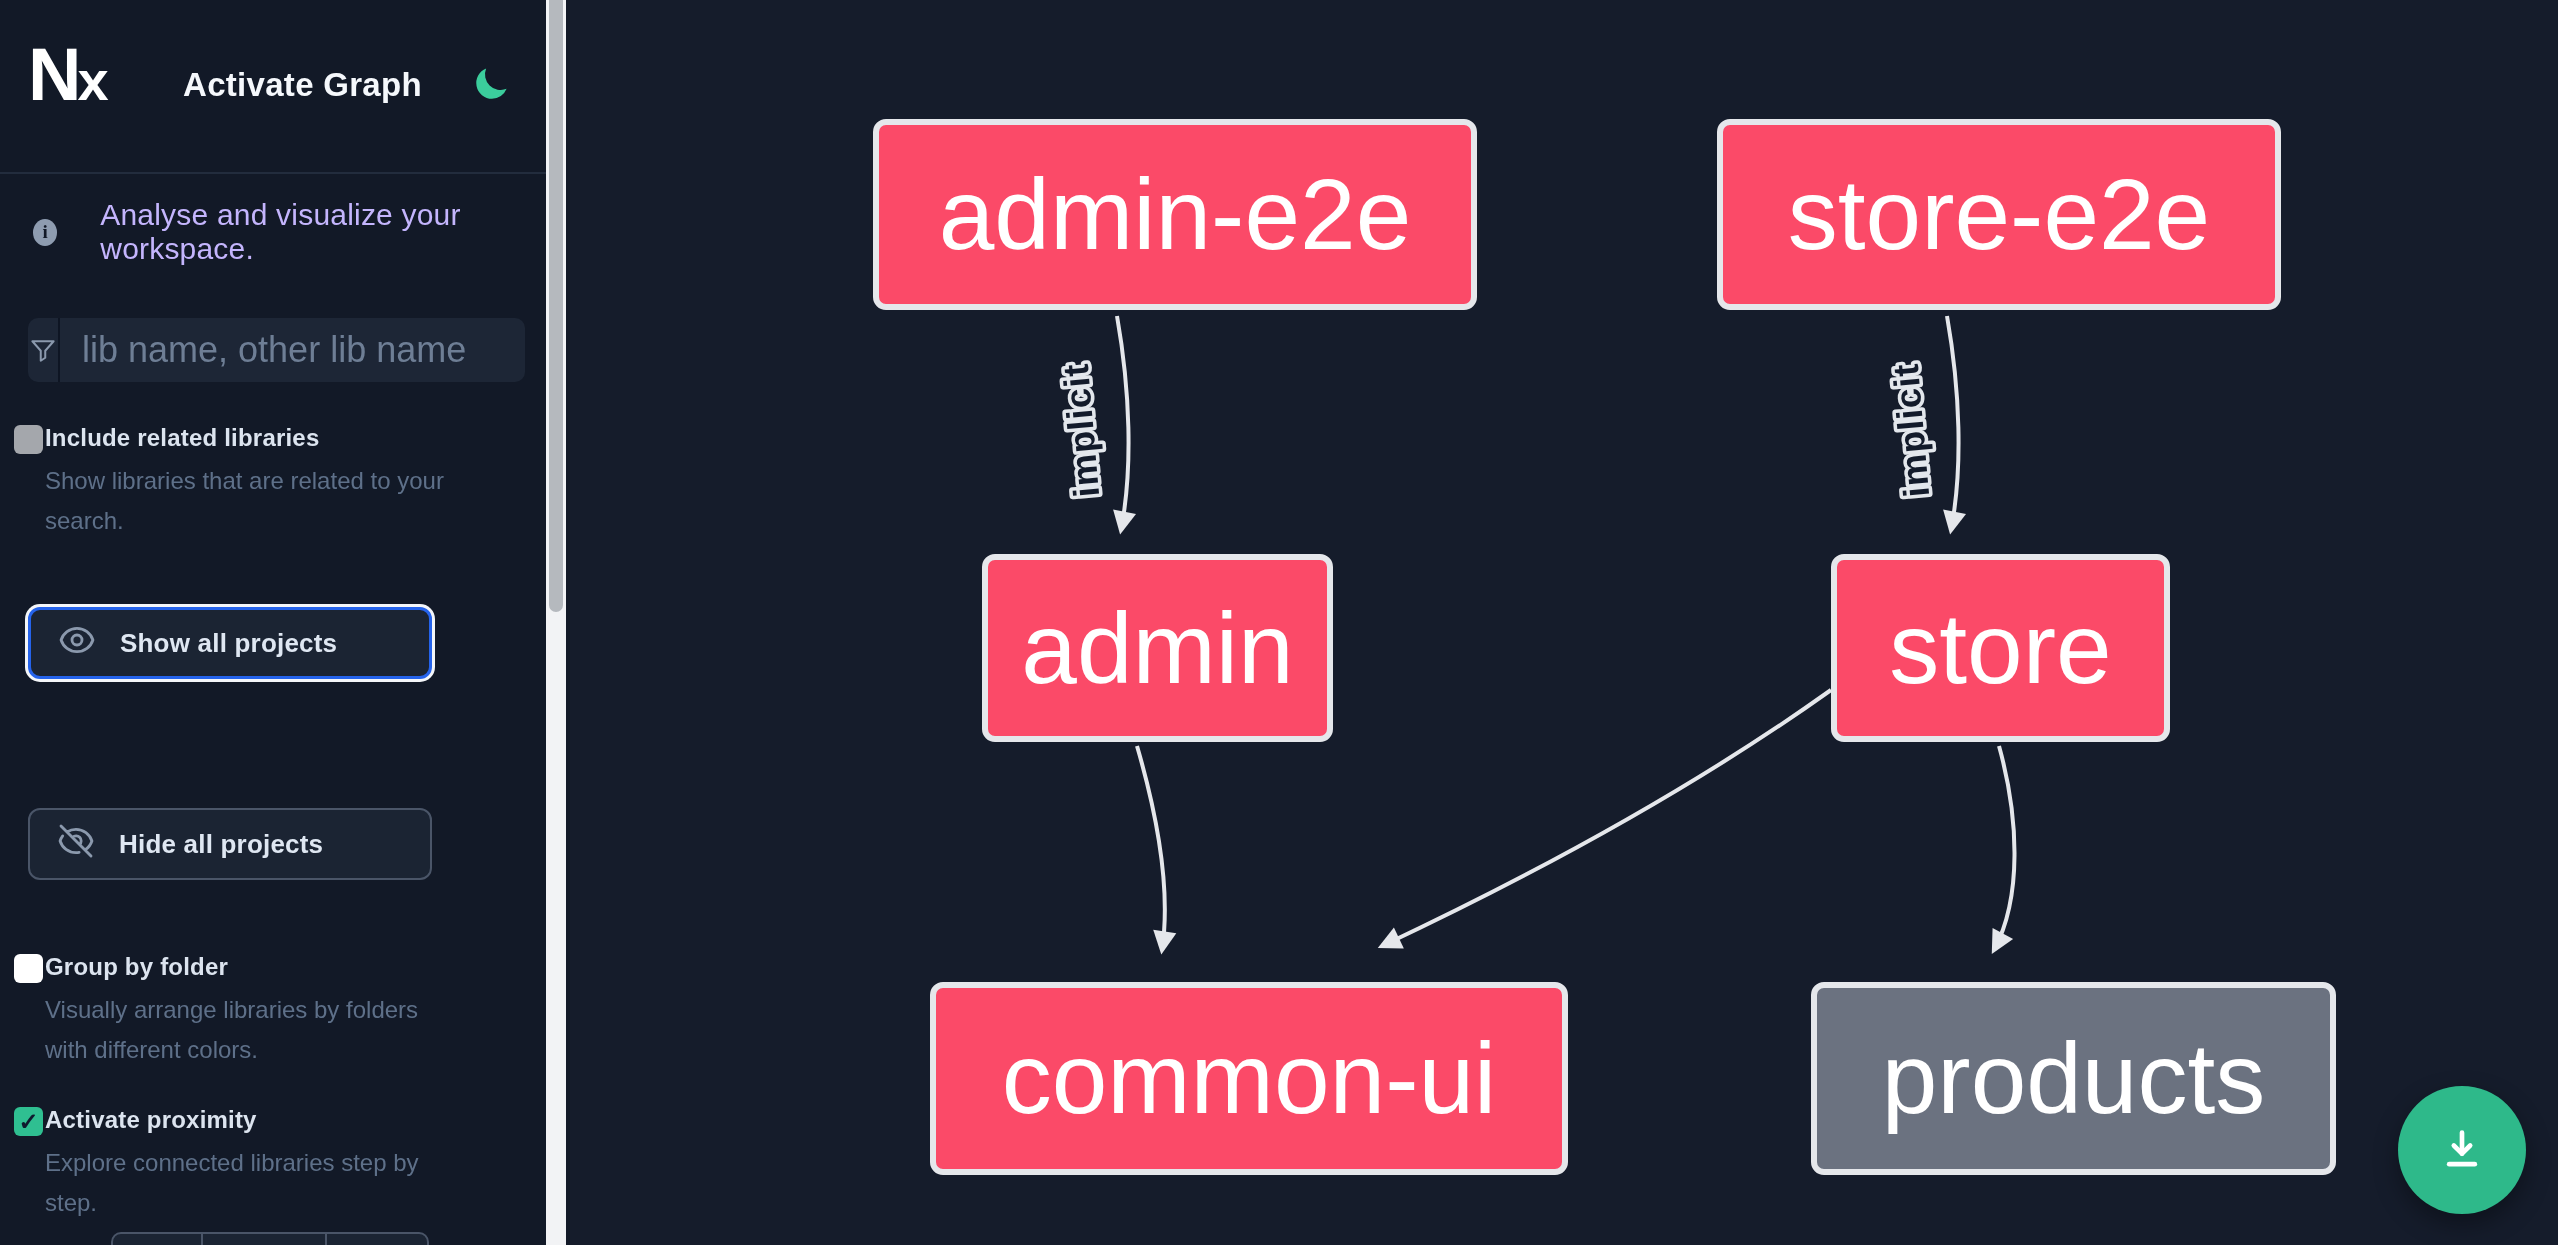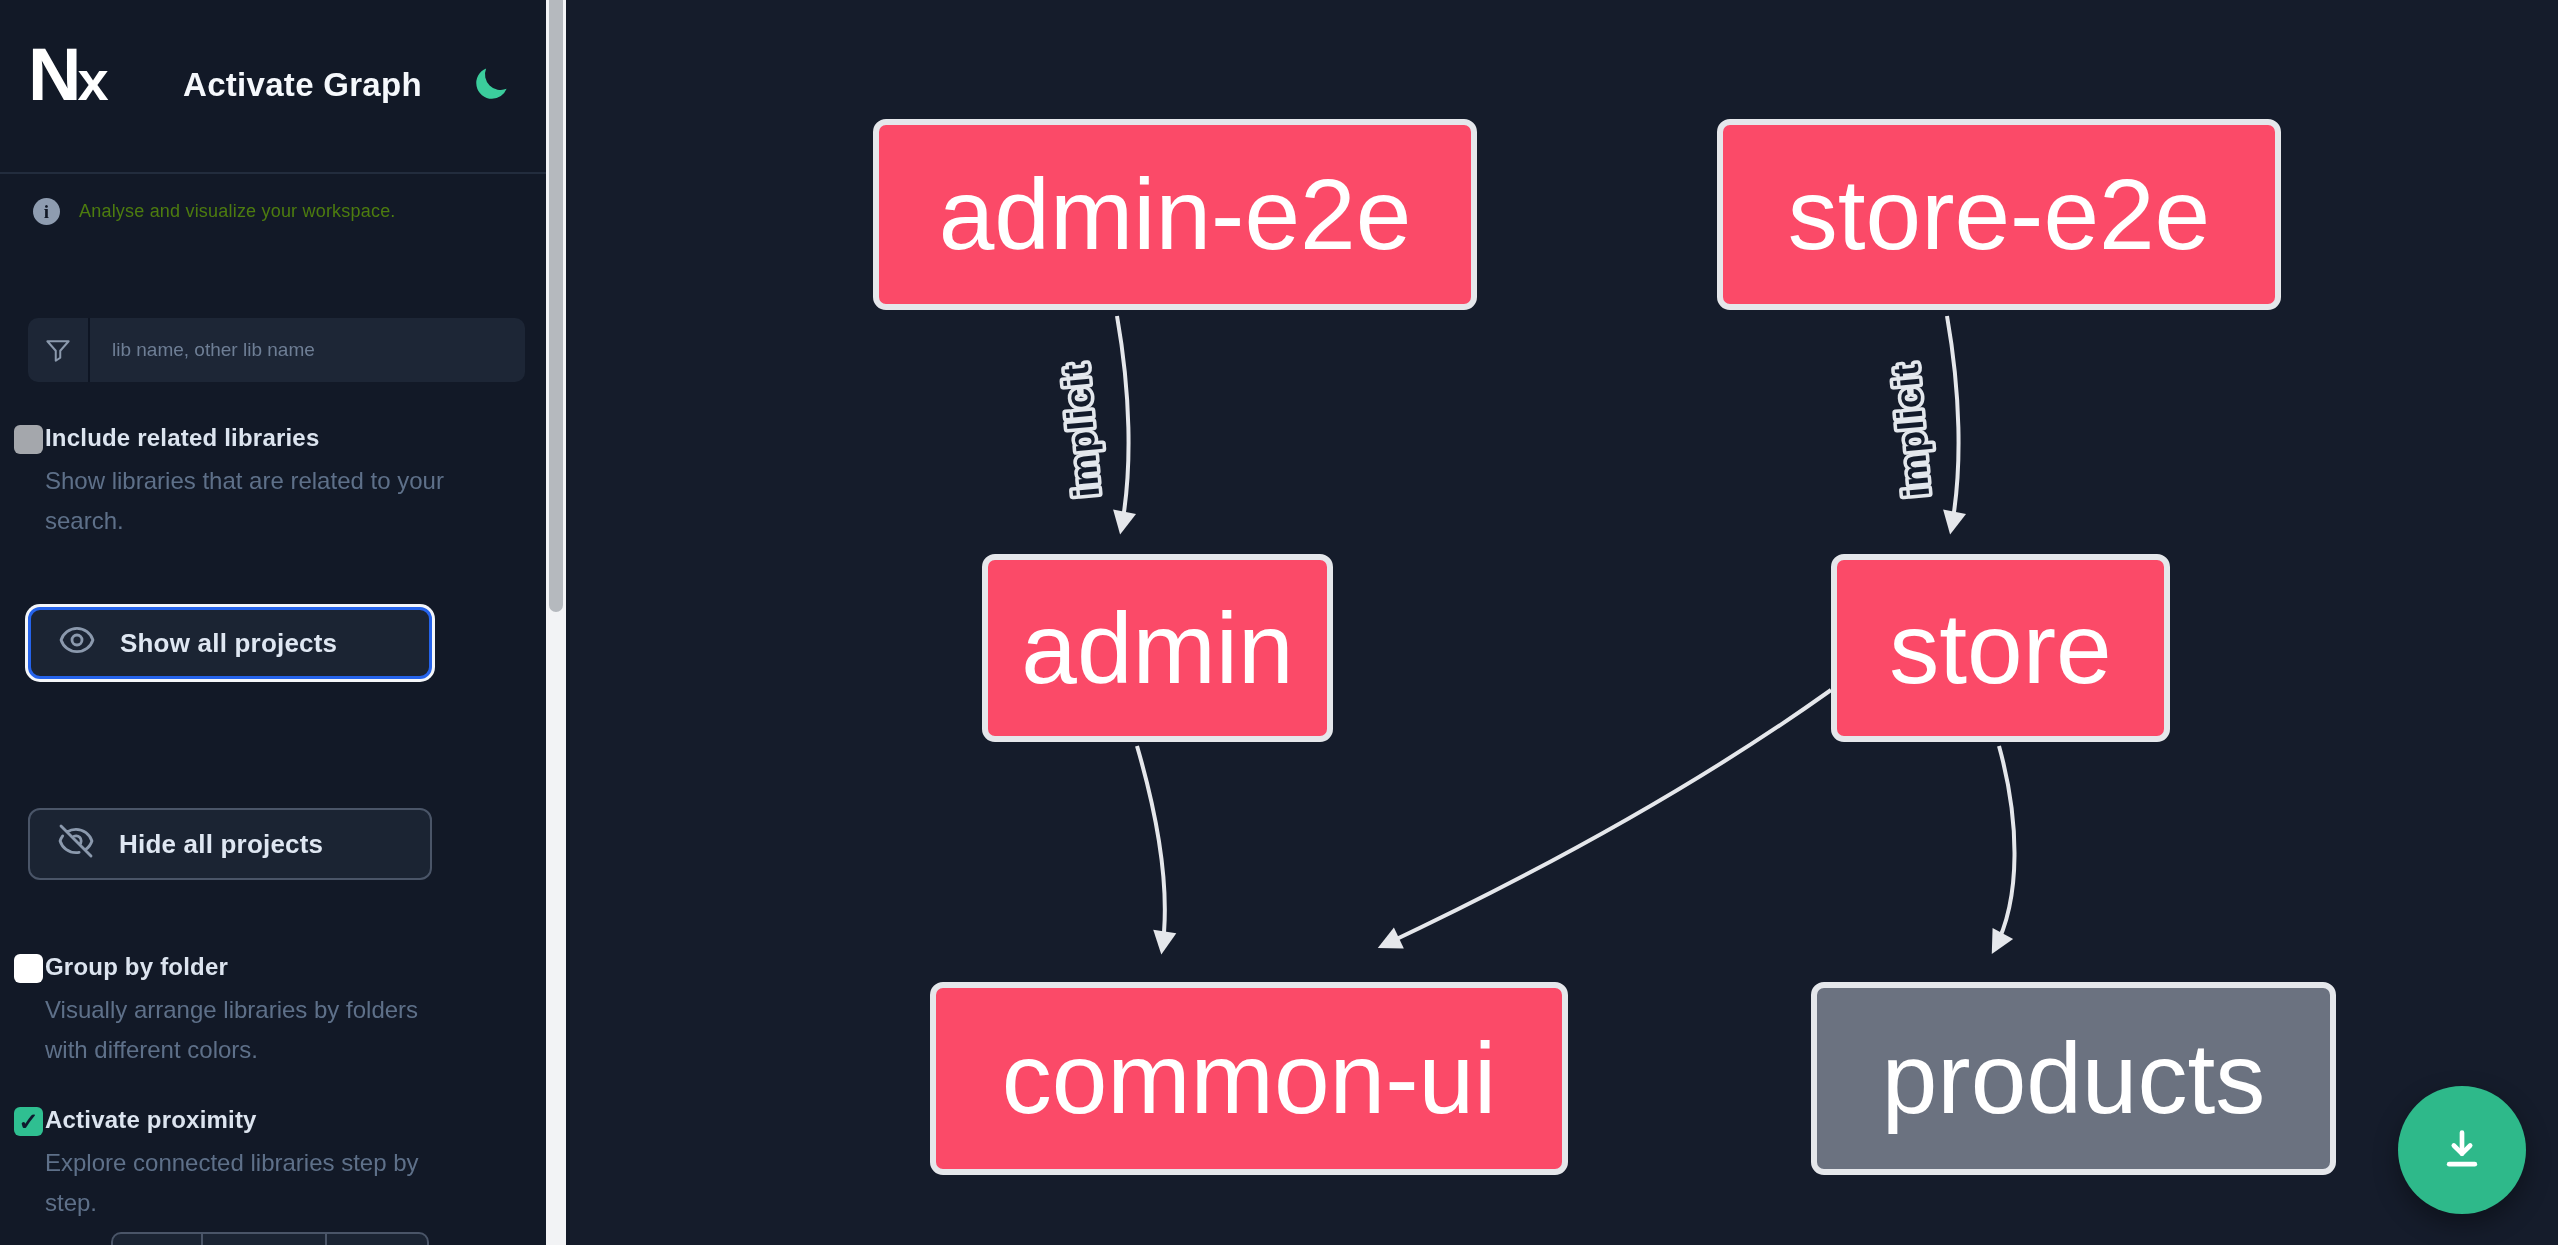--- a/index.html
+++ b/index.html
@@ -10,25 +10,25 @@
   aside { position:absolute; left:0; top:0; width:570px; height:1245px; background:#121927; z-index:5; }
   .brand-logo { position:absolute; left:28px; top:32px; color:#ffffff; font-weight:900; letter-spacing:-4px; }
   .brand-logo .n { font-size:74px; }
   .brand-logo .x { font-size:56px; }
   .page-title { position:absolute; left:183px; top:66px; font-size:33px; font-weight:700; color:#f5f8fc; letter-spacing:.3px; }
   .theme-toggle { position:absolute; left:468px; top:60px; width:48px; height:48px; background:none; border:none; cursor:pointer; }
   .divider { position:absolute; left:0; top:172px; width:546px; height:2px; background:#222c3d; }
 
   .tagline { position:absolute; left:33px; top:198px; display:flex; align-items:center; gap:19px; }
   .info-badge { width:27px; height:27px; border-radius:50%; background:#8e9cb0; color:#121927; font-weight:800; font-size:19px; display:flex; align-items:center; justify-content:center; font-family:"Liberation Serif", serif; }
-  .tagline-text { font-size:18px; color:#4d7c0f; letter-spacing:.2px; }
+  .tagline-text { font-size:30px; color:#c4b5fd; letter-spacing:.2px;margin-left:24px; }
 
   .search-box { position:absolute; left:28px; top:318px; width:497px; height:64px; background:#1d2636; border-radius:10px; display:flex; align-items:stretch; overflow:hidden; }
   .search-icon-cell { width:62px; display:flex; align-items:center; justify-content:center; border-right:2px solid #0e1523; }
-  .search-box input { flex:1; background:transparent; border:none; outline:none; padding:0 22px; font-size:19px; color:#cbd5e1; font-family:"Liberation Sans", sans-serif; }
+  .search-box input { flex:1; background:transparent; border:none; outline:none; padding:0 22px; font-size:36px; color:#cbd5e1; font-family:"Liberation Sans", sans-serif; }
   .search-box input::placeholder { color:#6e7e95; }
 
   .toggle { position:absolute; left:14px; display:flex; gap:2px; width:495px; }
   .toggle.t0 { top:424px; } .toggle.t1 { top:953px; } .toggle.t2 { top:1106px; }
   .cb { width:29px; height:29px; border-radius:6px; flex:none; margin-top:1px; cursor:pointer;
         display:flex; align-items:center; justify-content:center; font-size:24px; font-weight:900; color:#0f1a2e; }
   .cb-gray { background:#a4a7ac; }
   .cb-white { background:#ffffff; }
   .cb.checked { background:var(--green); }
   .tlabel { font-size:24px; font-weight:700; color:#dce4ef; letter-spacing:.2px; }

